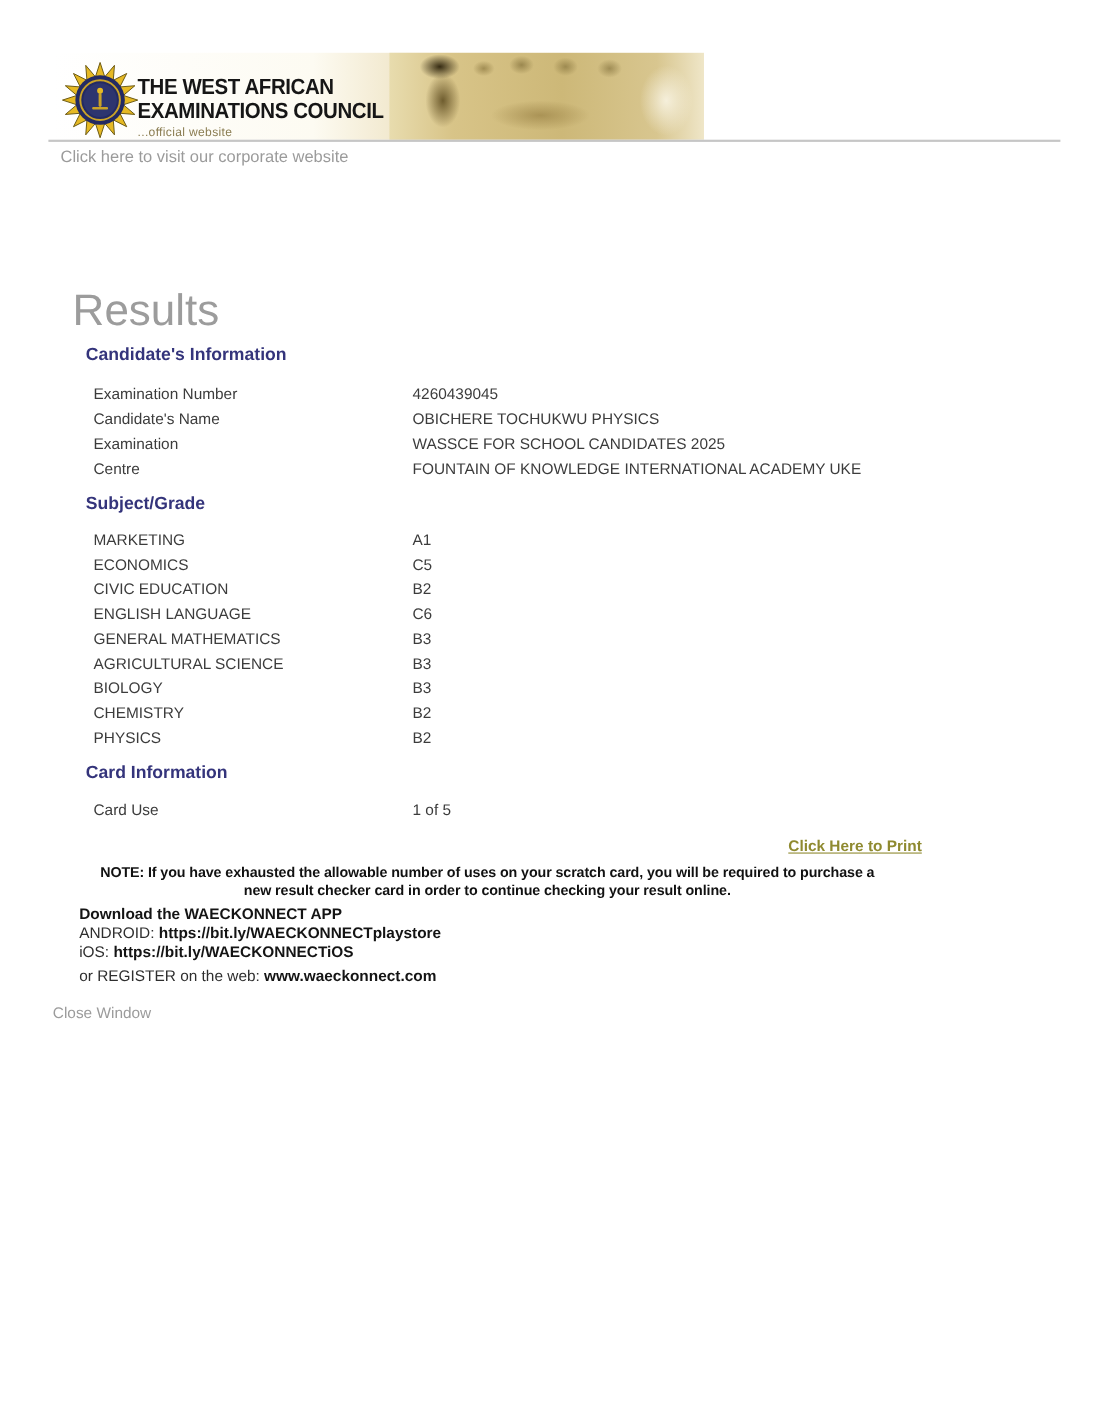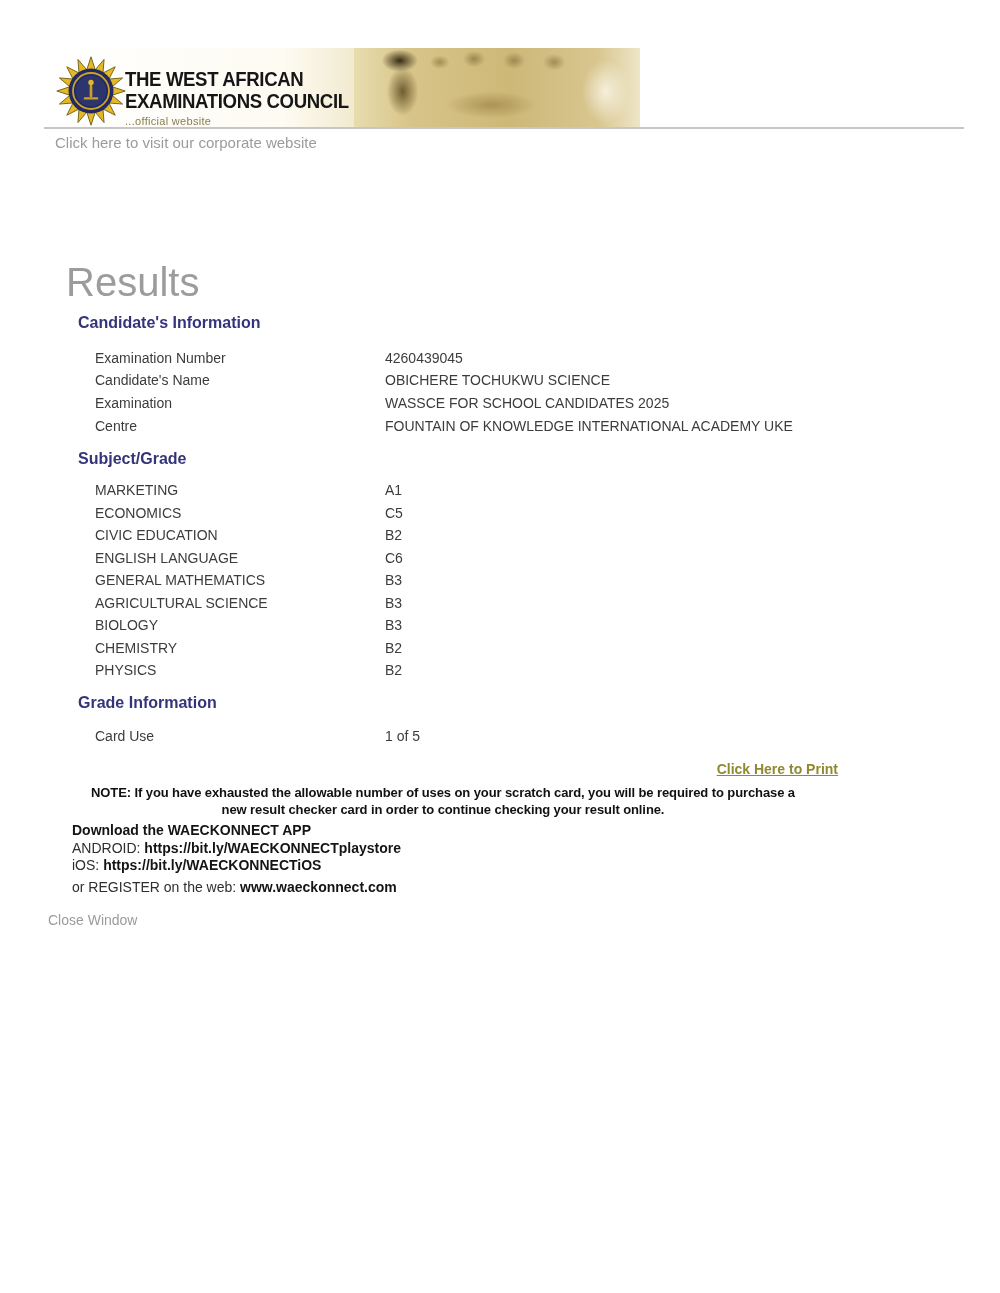--- a/index.html
+++ b/index.html
@@ -32,21 +32,21 @@
     transform:scaleX(.93);transform-origin:left;line-height:22px;white-space:nowrap;}
   .tagline{margin-top:3px;font-size:11px;color:#8b7d52;letter-spacing:.3px;}
   .corporate-link{position:absolute;left:55px;top:134px;font-size:15px;color:var(--muted);
     text-decoration:none;cursor:pointer;}
 
   
   .page-title{position:absolute;left:66px;top:236px;font-size:40px;color:#9C9C9C;font-weight:400;margin-top:24px;}
 
   
   .section-heading{position:absolute;left:78px;font-size:16px;font-weight:bold;color:var(--heading);}
-  .row{position:absolute;left:95px;width:820px;height:22px;font-size:14px;color:var(--body);}
+  .row{position:absolute;left:85px;width:820px;height:22px;font-size:14px;color:var(--body);}
   .row .label{position:absolute;left:0;top:0;}
   .row .value{position:absolute;left:290px;top:0;}
 
   
   .print-link{position:absolute;left:48px;top:761px;width:790px;text-align:right;
     font-size:14px;font-weight:bold;color:var(--print);text-decoration:underline;cursor:pointer;}
   .note-block{position:absolute;left:48px;top:784px;width:790px;text-align:center;
     font-size:13px;font-weight:bold;color:var(--note);line-height:17px;letter-spacing:-.1px;}
   .promo-block{position:absolute;left:72px;top:822px;font-size:14px;color:#2e2e2e;line-height:17.5px;}
   .promo-block .b{font-weight:bold;color:#141414;}
@@ -88,21 +88,21 @@
 
   <div class="page-title">Results</div>
 
   <div class="section-heading" style="top:314px">Candidate's Information</div>
   <div class="row" style="top:350px">
     <span class="label">Examination Number</span>
     <span class="value">4260439045</span>
   </div>
   <div class="row" style="top:372px">
     <span class="label">Candidate's Name</span>
-    <span class="value">OBICHERE TOCHUKWU SCIENCE</span>
+    <span class="value">OBICHERE TOCHUKWU PHYSICS</span>
   </div>
   <div class="row" style="top:395px">
     <span class="label">Examination</span>
     <span class="value">WASSCE FOR SCHOOL CANDIDATES 2025</span>
   </div>
   <div class="row" style="top:418px">
     <span class="label">Centre</span>
     <span class="value">FOUNTAIN OF KNOWLEDGE INTERNATIONAL ACADEMY UKE</span>
   </div>
 
@@ -137,21 +137,21 @@
   </div>
   <div class="row" style="top:640px">
     <span class="label">CHEMISTRY</span>
     <span class="value">B2</span>
   </div>
   <div class="row" style="top:662px">
     <span class="label">PHYSICS</span>
     <span class="value">B2</span>
   </div>
 
-  <div class="section-heading" style="top:694px">Grade Information</div>
+  <div class="section-heading" style="top:694px">Card Information</div>
   <div class="row" style="top:728px">
     <span class="label">Card Use</span>
     <span class="value">1 of 5</span>
   </div>
 
   <a class="print-link">Click Here to Print</a>
 
   <div class="note-block">
     <div>NOTE: If you have exhausted the allowable number of uses on your scratch card, you will be required to purchase a</div>
     <div>new result checker card in order to continue checking your result online.</div>

